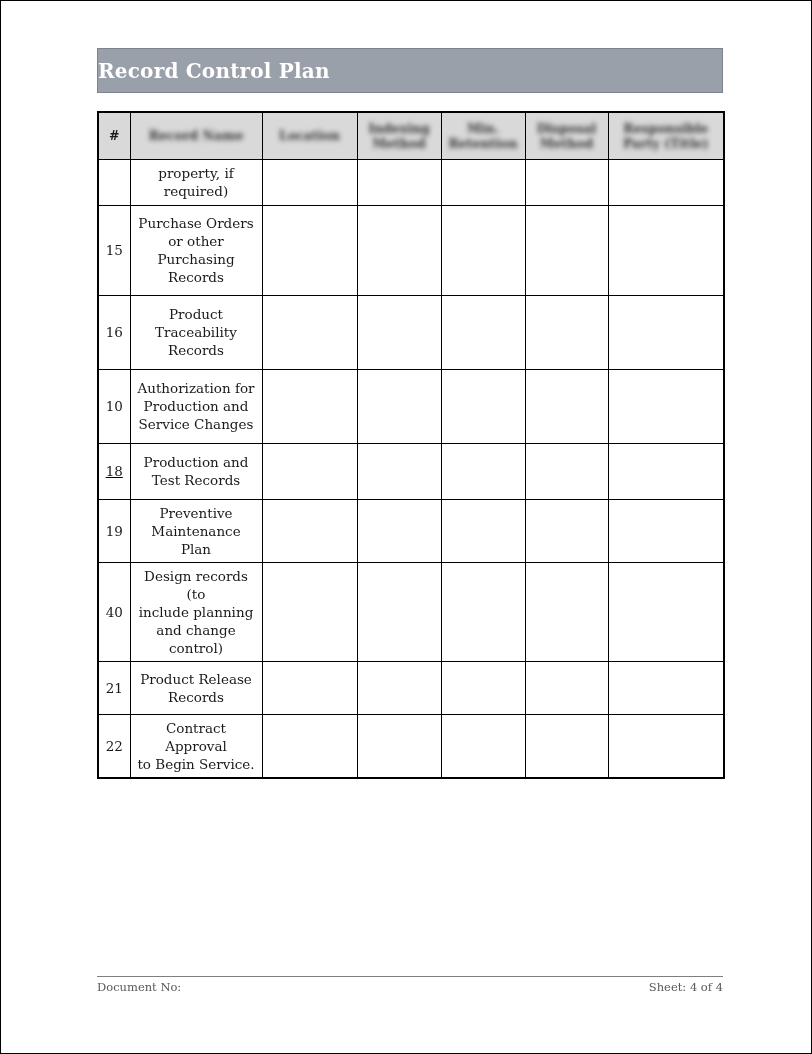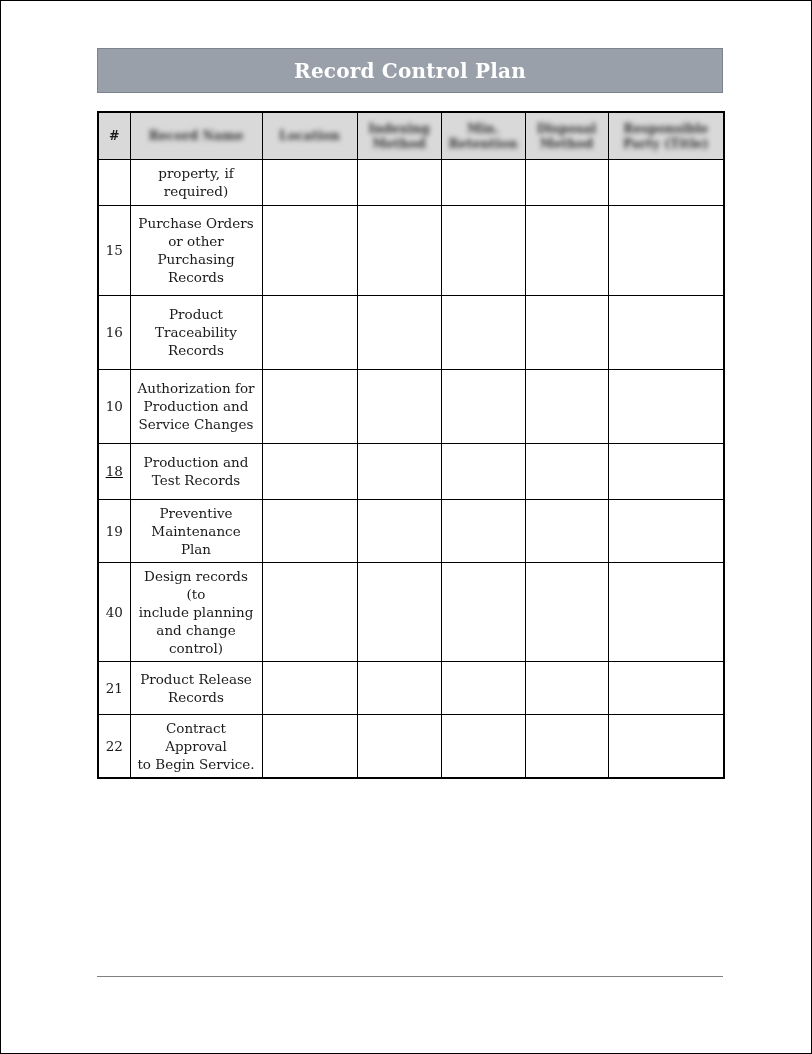--- a/index.html
+++ b/index.html
@@ -10,21 +10,21 @@
     background:#ffffff;
     border:1px solid #000;
     font-family:"DejaVu Serif","Liberation Serif",serif;
     overflow:hidden;
   }
   .banner {
     position:absolute; left:96px; top:47px;
     width:626px; height:45px;
     background:#99A0AA;
     border:1px solid #7d838e;
-    display:flex; align-items:center; justify-content:center;
+    display:flex; align-items:center; justify-content:flex-start;
   }
   .banner-title {
     color:#ffffff; font-size:20px; font-weight:bold;
     letter-spacing:0.2px;
   }
   table.rcp {
     position:absolute; left:96px; top:110px;
     width:626px;
     border-collapse:collapse;
     table-layout:fixed;
@@ -191,15 +191,19 @@
           <td></td>
           <td></td>
           <td></td>
       </tr>
     </tbody>
   </table>
 
   <div class="footer-line"></div>
 
   <div class="footer">
+    <div class="row">
+      <span>Document No:</span>
+      <span>Sheet: 4 of 4</span>
+    </div>
   </div>
 
 </div>
 
 </body></html>

